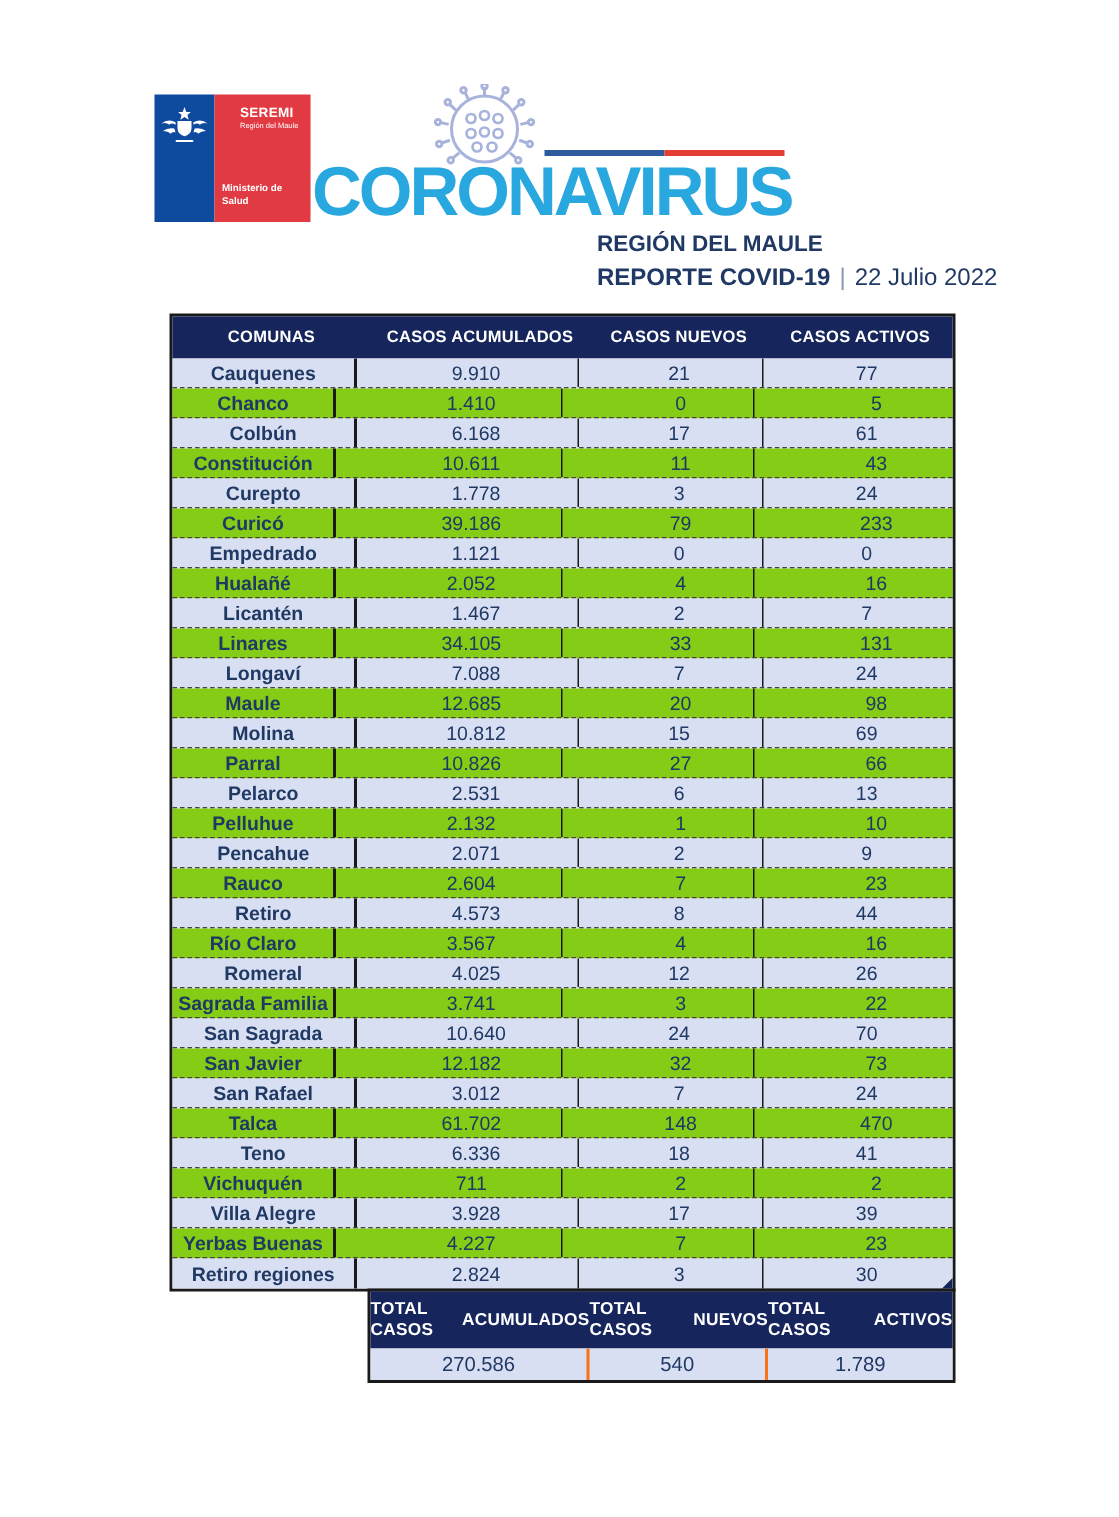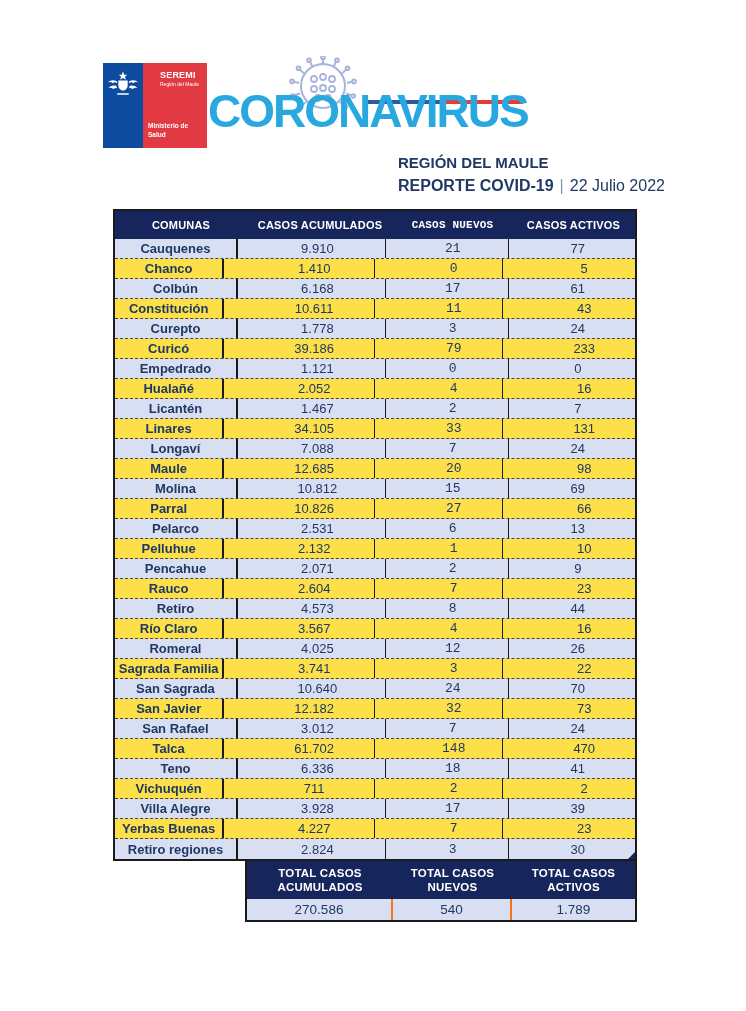--- a/index.html
+++ b/index.html
@@ -8,55 +8,55 @@
 
   
   .logo { position:absolute; left:103px; top:63px; width:104px; height:85px; display:flex; }
   .logo-blue { width:40px; height:100%; background:#0e4a9d; position:relative; }
   .coat { position:absolute; left:3px; top:8px; width:34px; height:26px; }
   .logo-red { flex:1; height:100%; background:#e23a42; color:#ffffff; position:relative; padding:7px 2px 0 17px; }
   .seremi-title { font-size:9px; font-weight:bold; letter-spacing:.2px; }
   .seremi-sub { font-size:5px; margin-top:1px; }
   .ministry { position:absolute; left:5px; bottom:8px; font-size:6.5px; font-weight:bold; line-height:1.35; }
 
-  .wordmark { position:absolute; left:208px; top:84px; font-size:46px; font-weight:bold;
+  .wordmark { position:absolute; left:208px; top:100px; font-size:46px; font-weight:bold;
               color:#29a8e0; letter-spacing:-2px; white-space:nowrap; z-index:2; }
   .virus { position:absolute; left:286px; top:56px; z-index:1; }
   .bicolor-line { position:absolute; left:363px; top:100px; width:160px; height:4px; display:flex; }
   .bicolor-line .blue { width:80px; height:100%; background:#2e5b9e; }
   .bicolor-line .red  { width:80px; height:100%; background:#e43e32; }
 
   .region-title { position:absolute; left:398px; top:154px; font-size:15px; font-weight:bold; color:#1f3864; }
   .report-line  { position:absolute; left:398px; top:177px; font-size:16px; color:#1f3864; white-space:nowrap; }
   .report-line .lbl { font-weight:bold; }
   .report-line .sep { color:#8496b0; font-weight:normal; padding:0 6px; }
 
   
   .covid-table { position:absolute; left:113px; top:209px; width:524px;
                  border:2px solid #1a1a1a; background:#ffffff; }
   .t-header { display:flex; background:#16265c; color:#ffffff; height:28px; }
   .t-header .cell { display:flex; align-items:center; justify-content:center;
                     font-size:11px; font-weight:bold; letter-spacing:.2px; }
   .t-row { display:flex; height:20px; border-bottom:1px dashed #444444; }
   .t-row:last-child { border-bottom:none; }
   .t-row.odd  { background:#d9dff2;gap:12px; }
-  .t-row.even { background:#fde047;gap:30px; }
+  .t-row.even { background:#84cc16;gap:30px; }
   .t-row .cell { display:flex; align-items:center; justify-content:center;
                  font-size:13px; color:#1f3864; position:relative; }
   .t-row .cell.comuna { font-weight:bold; }
-  .c0 { width:132px; } .c1 { width:146px; } .c2 { width:119px;font-family:Liberation Mono, monospace; } .c3 { width:123px; }
+  .c0 { width:132px; } .c1 { width:146px; } .c2 { width:119px; } .c3 { width:123px; }
   .t-row .c0 { border-right:2px solid #1a1a1a; }
   .t-row .c1, .t-row .c2 { border-right:1px solid #1a1a1a; }
   .corner-marker { position:absolute; right:0; bottom:0; width:0; height:0;
                    border-left:7px solid transparent; border-bottom:7px solid #16265c; }
 
   
   .totals { position:absolute; left:245px; top:859px; width:392px; border:2px solid #1a1a1a; }
   .totals-band { display:flex; background:#16265c; color:#ffffff; height:38px; }
-  .totals-band .cell { display:flex; flex-direction:column; align-items:center; justify-content:center;
+  .totals-band .cell { display:flex; flex-direction:row; align-items:center; justify-content:center;
                        font-size:11.5px; font-weight:bold; line-height:14px; letter-spacing:.2px; }
   .tb0 { width:146px; } .tb1 { width:119px; } .tb2 { width:123px; }
   .totals-values { display:flex; background:#d9dff2; height:21px; }
   .totals-values .cell { display:flex; align-items:center; justify-content:center;
                          font-size:13.5px; color:#1f3864; }
   .totals-values .tb0, .totals-values .tb1 { border-right:2px solid #f97316; }
 </style>
 </head>
 <body>
 

